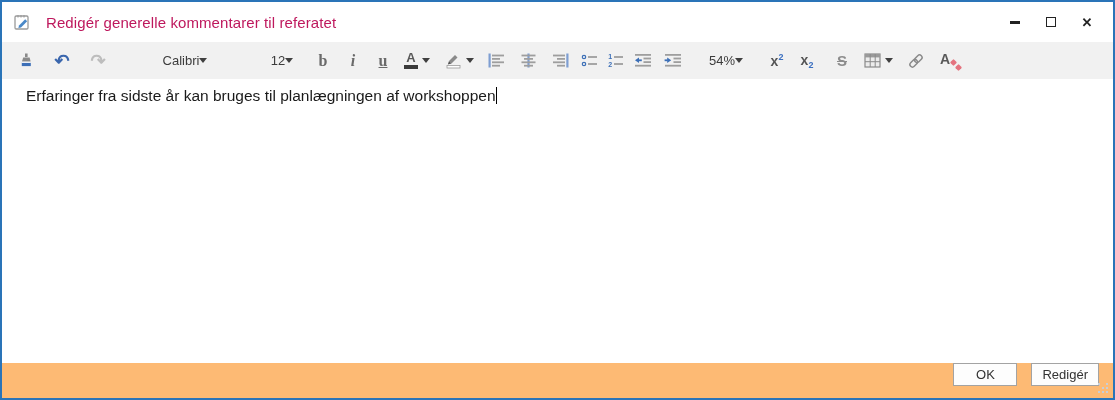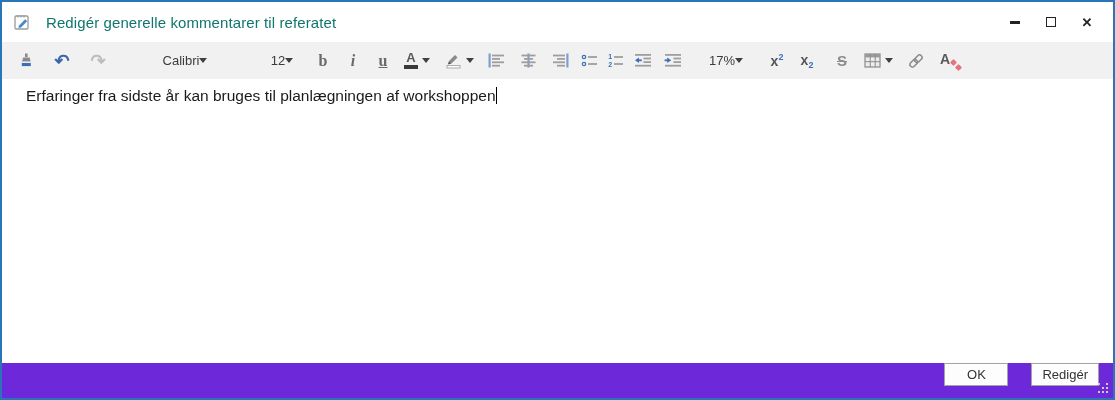--- a/index.html
+++ b/index.html
@@ -4,21 +4,21 @@
 <style>
   * { box-sizing: border-box; margin: 0; padding: 0; }
   html,body { width:1115px; height:400px; font-family:"Liberation Sans", sans-serif; background:#fff; }
   .window {
     width:1115px; height:400px; border:2px solid #2a74b8; background:#fff;
     display:flex; flex-direction:column; position:relative; overflow:hidden;
   }
   
   .titlebar { height:40px; display:flex; align-items:center; background:#fff; flex:0 0 auto; }
   .app-icon { margin-left:10px; width:20px; height:20px; display:flex; align-items:center; justify-content:center; }
-  .title { margin-left:14px; font-size:15px; color:#0f766e; letter-spacing:.1px; }
+  .title { margin-left:14px; font-size:15px; color:#be185d; letter-spacing:.1px; }
   .win-controls { margin-left:auto; display:flex; align-items:center; height:100%; padding-right:8px; }
   .win-btn { width:36px; height:30px; display:flex; align-items:center; justify-content:center; cursor:default; }
   .min-glyph { width:10px; height:3px; background:#222; }
   .max-glyph { width:10px; height:10px; border:1.5px solid #222; }
   .close-glyph { font-size:13px; color:#222; font-weight:bold; line-height:1; }
   
   .toolbar {
     height:37px; background:#f1f1f1; display:flex; align-items:center;
     padding:0 12px; flex:0 0 auto;
   }
@@ -42,21 +42,21 @@
   .spell-A { position:absolute; left:0; top:0; font-size:14px; font-weight:bold; color:#595959; }
   .spell-dot { position:absolute; width:5px; height:5px; background:#e4737f; border-radius:1px; transform:rotate(45deg); }
   .spell-dot.d1 { right:6px; bottom:6px; }
   .spell-dot.d2 { right:1px; bottom:1px; }
   .lang { margin-left:auto; width:118px; justify-content:space-between; padding:0 2px; }
   
   .editor { flex:1 1 auto; background:#fff; padding:8px 24px; font-size:15.5px; color:#1a1a1a; cursor:text; }
   .caret { display:inline-block; width:1px; height:17px; background:#000; vertical-align:-3px; animation:blink 1.1s steps(1) infinite; }
   @keyframes blink { 50% { opacity:0; } }
   
-  .footer { flex:0 0 auto; display:flex; justify-content:flex-end; align-items:center; gap:23px; padding:0 14px 12px 0; background:#6d28d9;margin-top:16px; }
+  .footer { flex:0 0 auto; display:flex; justify-content:flex-end; align-items:center; gap:14px; padding:0 14px 12px 0; background:#fdba74;margin-top:16px; }
   .btn {
     min-width:64px; height:23px; background:#fdfdfd; border:1px solid #a3a3a3;
     font-size:13px; color:#333; font-family:"Liberation Sans", sans-serif; padding:0 10px; cursor:default;
   }
   .grip { position:absolute; right:3px; bottom:3px; width:12px; height:12px; }
   .grip-dot { position:absolute; width:2px; height:2px; background:#c9ced6;
     box-shadow:0 8px 0 #c9ced6, 4px 8px 0 #c9ced6, 8px 8px 0 #c9ced6, 4px 4px 0 #c9ced6, 8px 4px 0 #c9ced6, 8px 0 0 #c9ced6; }
   
   .m12 { margin-left:12px; } .m10 { margin-left:10px; } .m8 { margin-left:8px; }
   .m6 { margin-left:6px; } .m4 { margin-left:4px; } .m2 { margin-left:2px; }
@@ -206,21 +206,21 @@
         <rect x="1" y="1" width="16" height="1.8" fill="#9e9e9e"></rect>
         <rect x="9.5" y="4.6" width="7.5" height="1.8" fill="#9e9e9e"></rect>
         <rect x="9.5" y="8.2" width="7.5" height="1.8" fill="#9e9e9e"></rect>
         <rect x="1" y="11.8" width="16" height="1.8" fill="#9e9e9e"></rect>
         <polygon points="7.2,7.3 3.2,4.6 3.2,10" fill="#3c6fb7"></polygon>
         <rect x="0.6" y="6.4" width="3.2" height="1.8" fill="#3c6fb7"></rect>
       </svg>
     </div>
 
     <div class="tb sel w60 m8">
-      <span class="sel-text">17%</span>
+      <span class="sel-text">54%</span>
       <div class="tri"></div>
     </div>
 
     <div class="tb w30 m6">
       <span><span class="sup-base">x</span><span class="sup-digit">2</span></span>
     </div>
     <div class="tb w30">
       <span><span class="sub-base">x</span><span class="sub-digit">2</span></span>
     </div>
 

